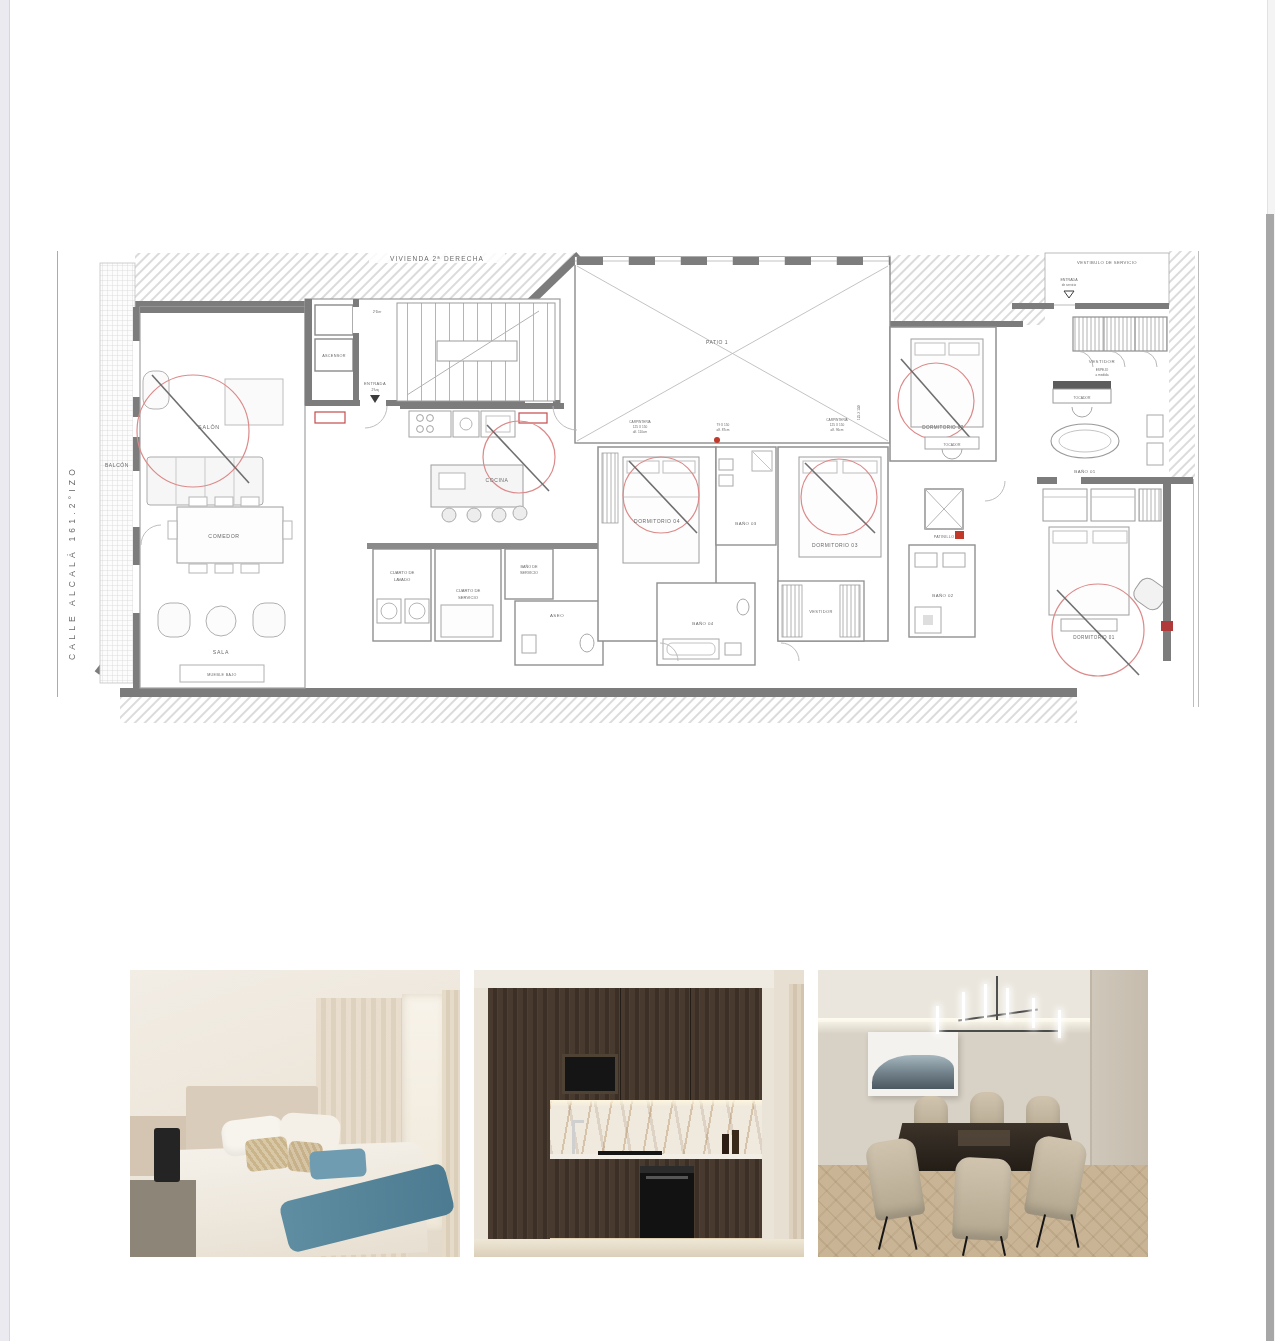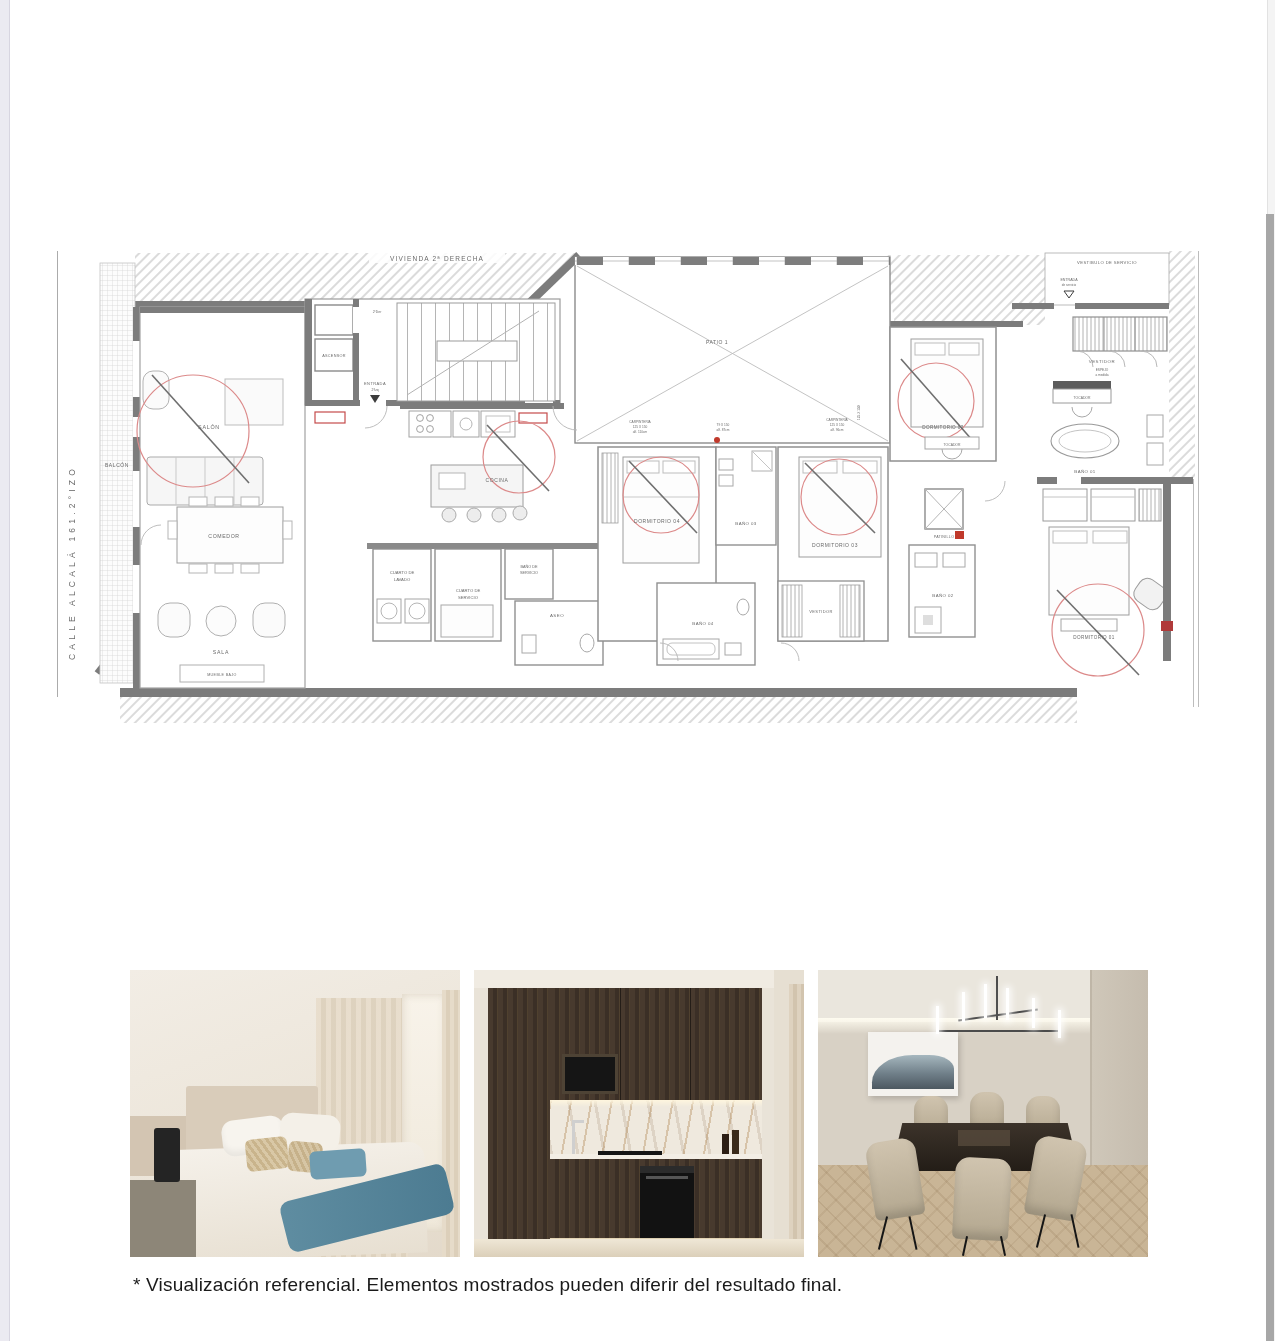--- a/index.html
+++ b/index.html
@@ -486,17 +486,16 @@
       <div class="abs chair" style="left:212px;top:168px;width:52px;height:80px;transform:rotate(10deg)"></div>
       <div class="abs leg" style="left:64px;top:246px;height:34px;transform:rotate(14deg)"></div>
       <div class="abs leg" style="left:94px;top:246px;height:34px;transform:rotate(-12deg)"></div>
       <div class="abs leg" style="left:146px;top:266px;height:20px;transform:rotate(12deg)"></div>
       <div class="abs leg" style="left:184px;top:266px;height:20px;transform:rotate(-12deg)"></div>
       <div class="abs leg" style="left:222px;top:244px;height:34px;transform:rotate(14deg)"></div>
       <div class="abs leg" style="left:256px;top:244px;height:34px;transform:rotate(-12deg)"></div>
     </figure>
   </div>
 
-  <div class="disclaimer">* Visualización referencial. Elementos mostrados pueden diferir del resultado final.</div>
 
   <div class="scroll-track"></div>
   <div class="scroll-thumb"></div>
 </div>
 
 </body></html>

